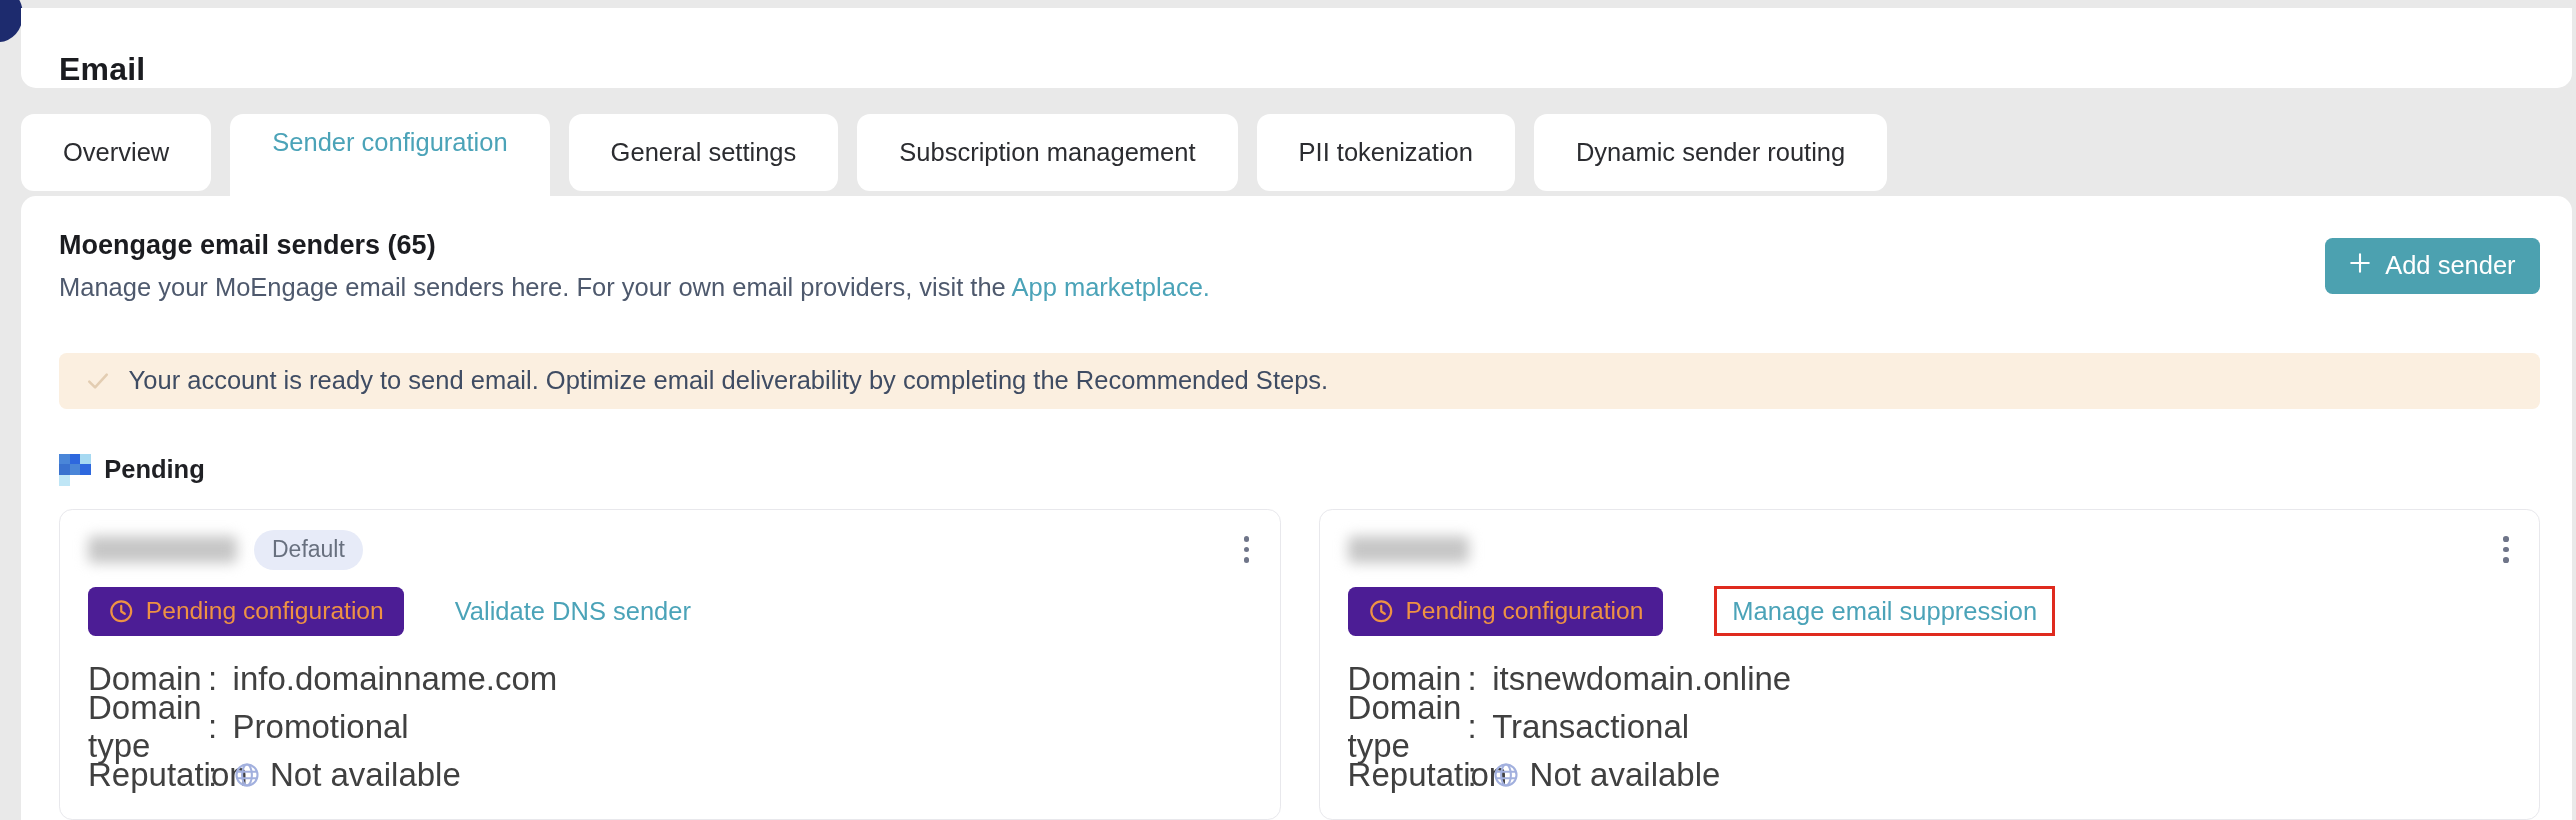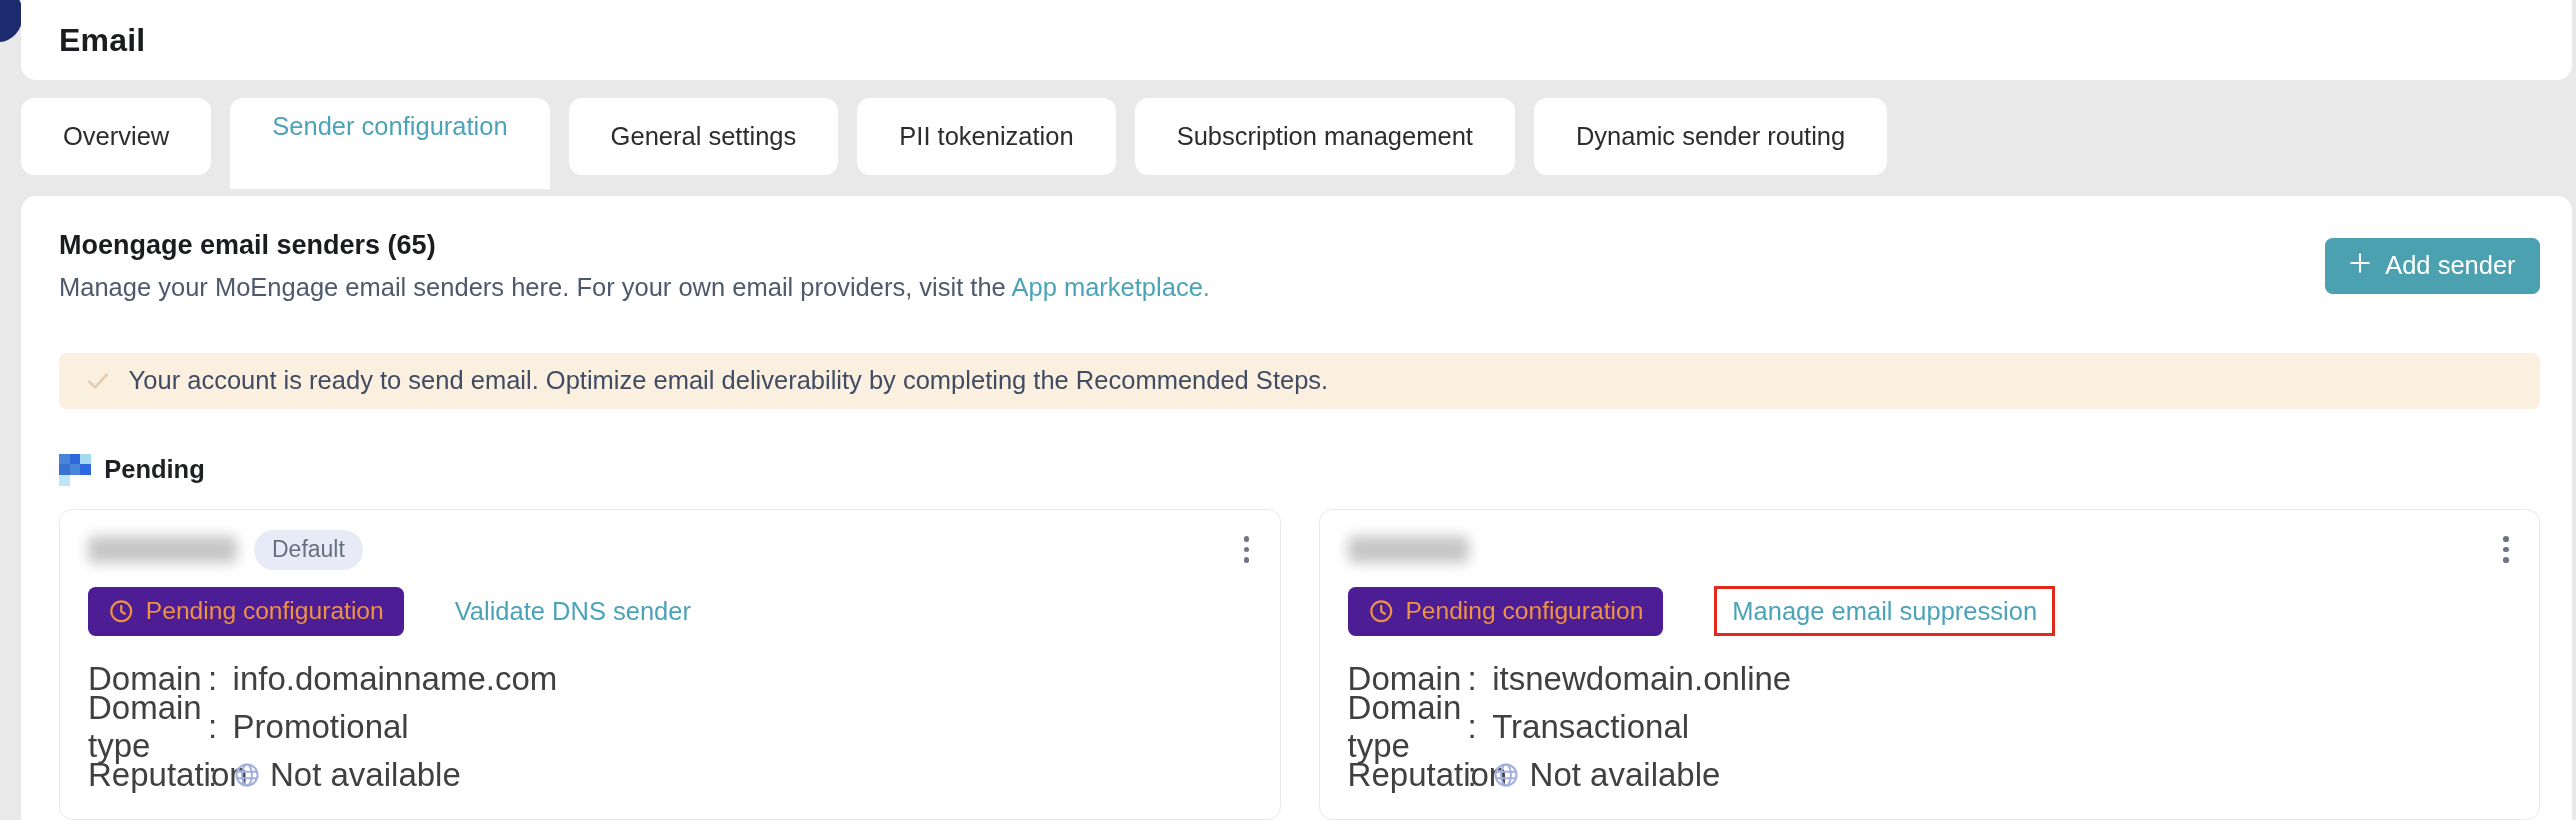--- a/index.html
+++ b/index.html
@@ -14,29 +14,29 @@
 
   
   .nav-circle {
     position:absolute; left:-26.5px; top:-13.2px;
     width:49px; height:55px; border-radius:50%;
     background:#1D2B6E;
   }
 
   
   .header {
-    position:absolute; left:21px; right:3.8px; top:0; height:80px;
+    position:absolute; left:21px; right:3.8px; top:8px; height:80px;
     background:#fff; border-radius:0 0 15px 15px;
-    display:flex; align-items:center; padding-left:38px;
+    display:flex; align-items:flex-end; padding-left:38px;
   }
   .page-title { font-size:32px; font-weight:600; color:#1B1C20; letter-spacing:0.2px; }
 
   
   .tabs {
-    position:absolute; left:21px; top:98px;
+    position:absolute; left:21px; top:114px;
     display:flex; gap:19px; align-items:flex-start;
   }
   .tab {
     background:#fff; height:77px; border-radius:13.2px;
     display:flex; align-items:center; padding:0 42px;
     font-size:25.5px; color:#2B2C30; cursor:pointer; white-space:nowrap;
     border:none;
   }
   .tab.active {
     height:91px; border-radius:13.2px 13.2px 0 0;
@@ -121,22 +121,22 @@
 <div class="nav-circle"></div>
 
 <header class="header">
   <h1 class="page-title">Email</h1>
 </header>
 
 <nav class="tabs">
   <button class="tab">Overview</button>
   <button class="tab active">Sender configuration</button>
   <button class="tab">General settings</button>
+  <button class="tab">Subscription management</button>
   <button class="tab">PII tokenization</button>
-  <button class="tab">Subscription management</button>
   <button class="tab">Dynamic sender routing</button>
 </nav>
 
 <main class="panel">
 
   <div class="panel-head">
     <div>
       <div class="heading">Moengage email senders (65)</div>
       <div class="subtitle">
         <span>Manage your MoEngage email senders here. For your own email providers, visit the </span><a class="teal-link">App marketplace.</a>

